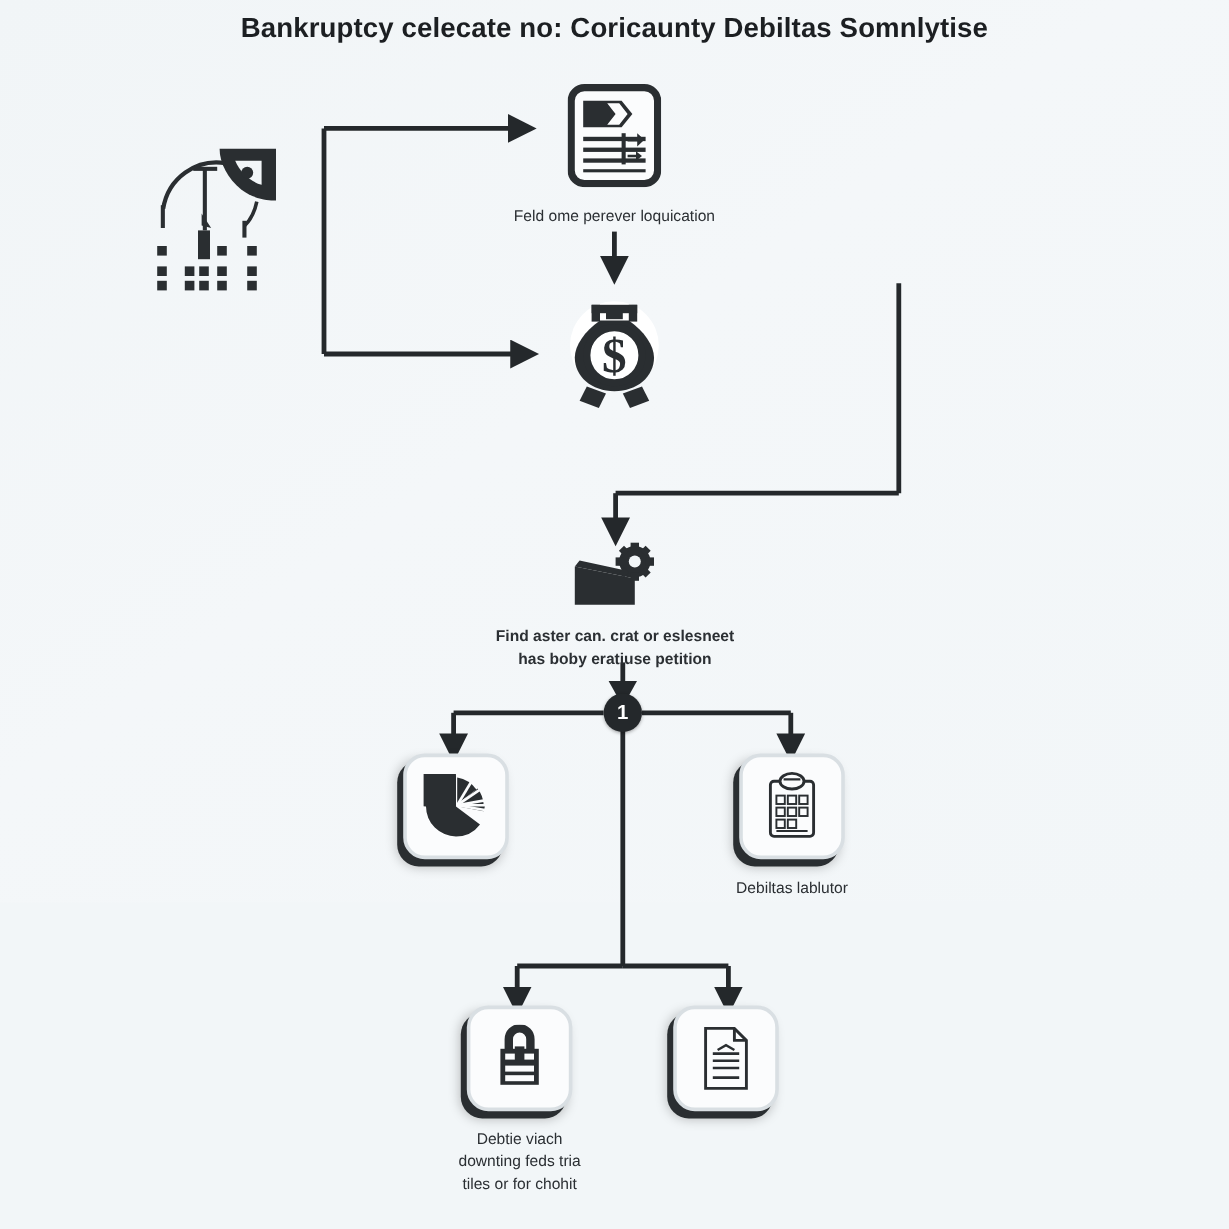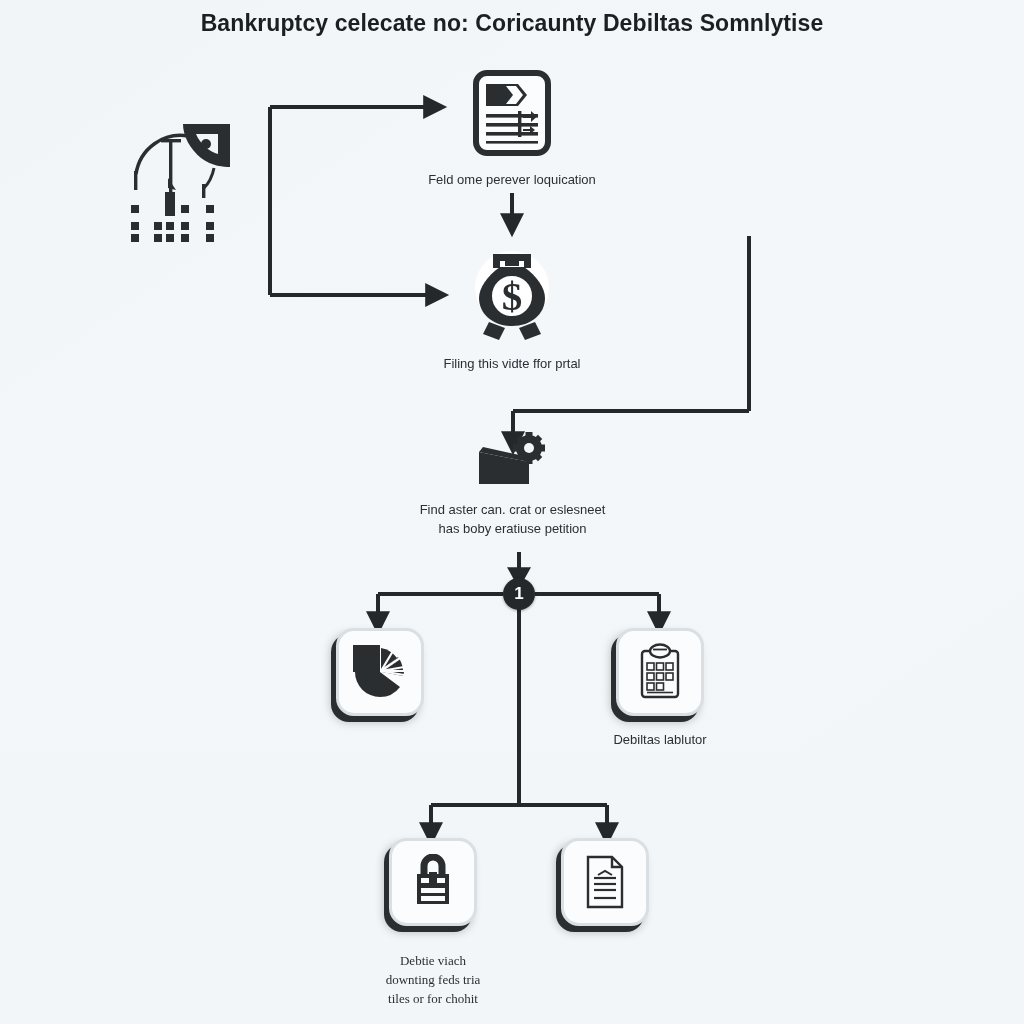--- a/index.html
+++ b/index.html
@@ -73,33 +73,33 @@
     border: 3px solid #d9dfe3;
     box-shadow: -5px 6px 0 0 #2a2e31, -5px 6px 10px 0 rgba(0,0,0,0.25);
     display: flex;
     align-items: center;
     justify-content: center;
   }
 
   
   #node-filing        { left: 387px; top: 70px;  width: 250px; }
   #node-money         { left: 387px; top: 248px; width: 250px; }
-  #node-folder        { left: 390px; top: 432px; width: 245px; }
+  #node-folder        { left: 390px; top: 452px; width: 245px; font-weight: bold; }
   #node-pie           { left: 290px; top: 628px; width: 180px; }
   #node-clipboard     { left: 570px; top: 628px; width: 180px; }
   #node-lock          { left: 348px; top: 838px; width: 170px; }
   #node-doc           { left: 520px; top: 838px; width: 170px; }
 
   #node-filing .node-caption,
   #node-money .node-caption { margin-top: 14px; }
   #node-folder .node-caption { margin-top: 12px; }
   #node-pie .node-caption,
   #node-clipboard .node-caption { margin-top: 14px; }
   #node-lock .node-caption,
-  #node-doc .node-caption { margin-top: 25px; font-family: Liberation Serif, serif; }
+  #node-doc .node-caption { margin-top: 13px; }
 
   
   #junction {
     position: absolute;
     left: 503px;
     top: 578px;
     width: 32px;
     height: 32px;
     border-radius: 50%;
     background: #24282b;
@@ -241,23 +241,20 @@
                  C78,40 70,28 57,19 Z" fill="#2a2e31"></path>
         <circle cx="45" cy="48" r="24" fill="#ffffff"></circle>
         <circle cx="45" cy="48" r="24" fill="none" stroke="#2a2e31" stroke-width="0"></circle>
         <circle cx="45" cy="48" r="23" fill="none" stroke="#2a2e31" stroke-width="6"></circle>
         <text x="45" y="62" font-family="Liberation Serif, serif" font-size="41" font-weight="bold" fill="#2a2e31" text-anchor="middle">$</text>
 
         <path d="M22,74 L38,80 L32,92 L16,86 Z" fill="#2a2e31"></path>
         <path d="M68,74 L52,80 L58,92 L74,86 Z" fill="#2a2e31"></path>
       </svg>
     </div>
-    <div class="node-caption">
-      <span>Filing this vidte ffor prtal</span>
-    </div>
   </div>
 
   <div class="node" id="node-folder">
     <div class="icon-plain">
       <svg width="72" height="56" viewBox="0 0 72 56" xmlns="http://www.w3.org/2000/svg">
         <path d="M2,20 L52,30 L52,52 L2,52 Z" fill="#2a2e31"></path>
         <path d="M2,20 L52,30 L56,26 L6,15 Z" fill="#2a2e31"></path>
         <g fill="#2a2e31">
           <circle cx="52" cy="16" r="13"></circle>
           <rect x="48.5" y="0" width="7" height="7"></rect>

